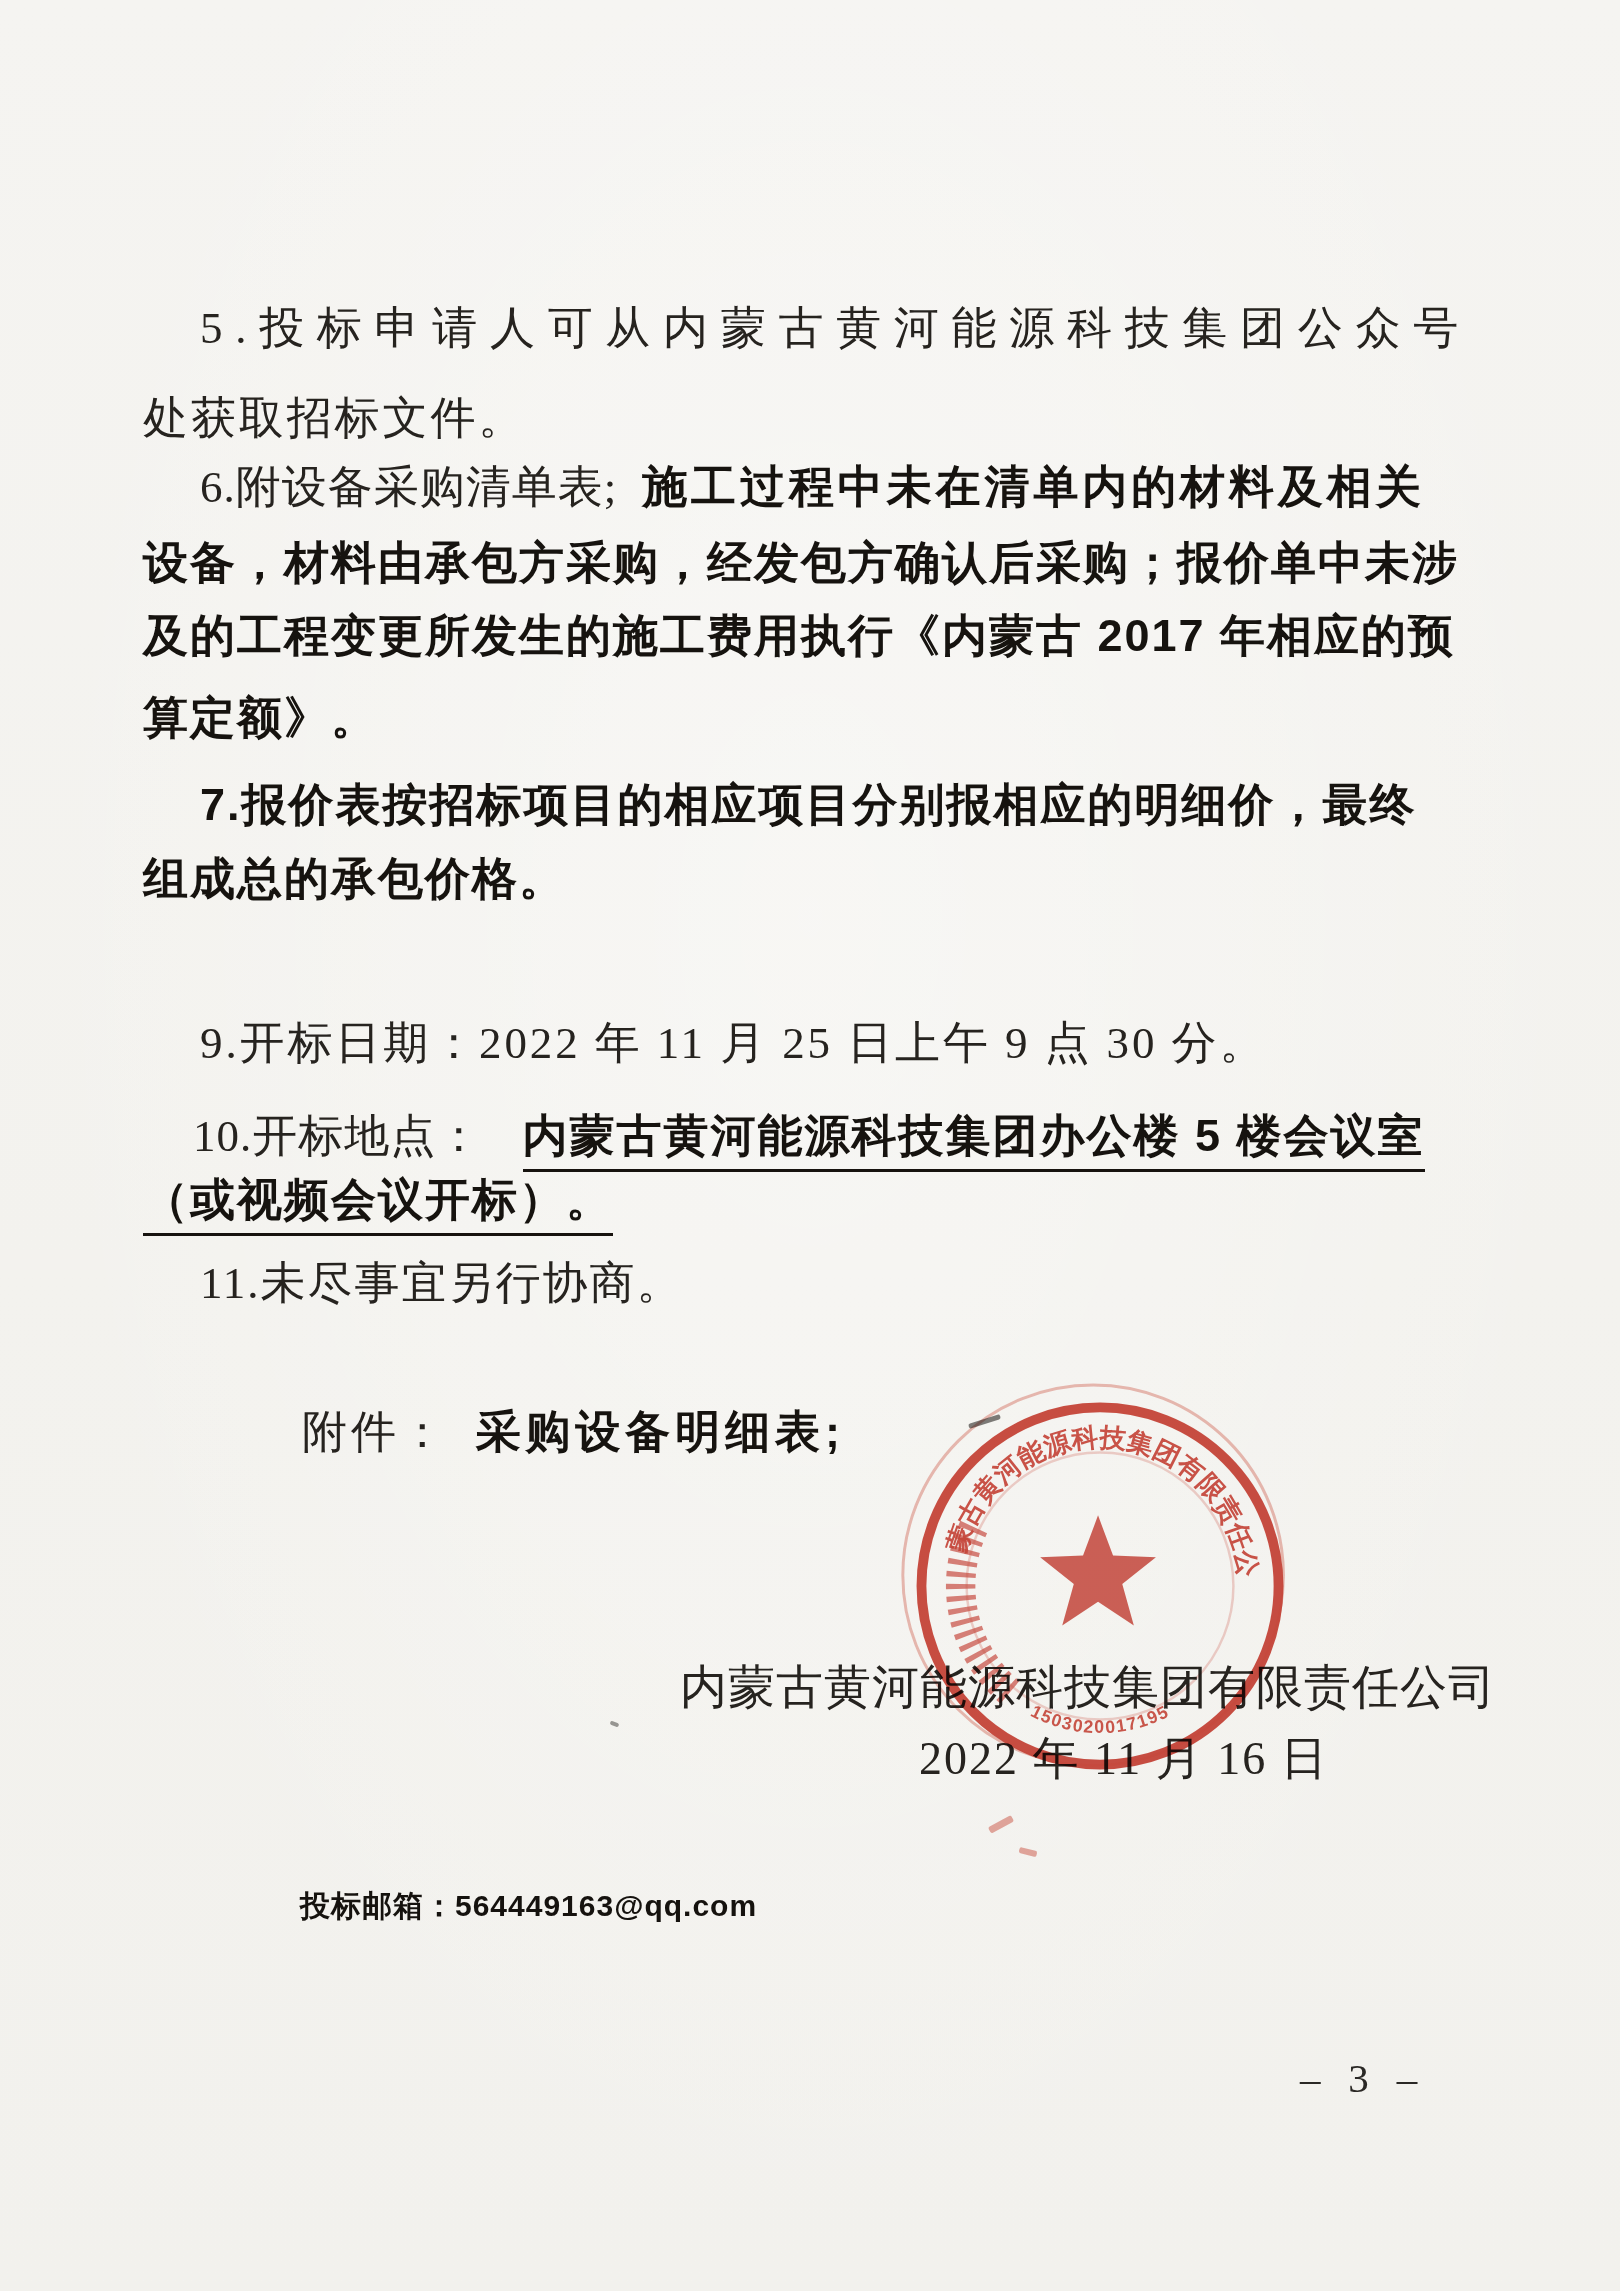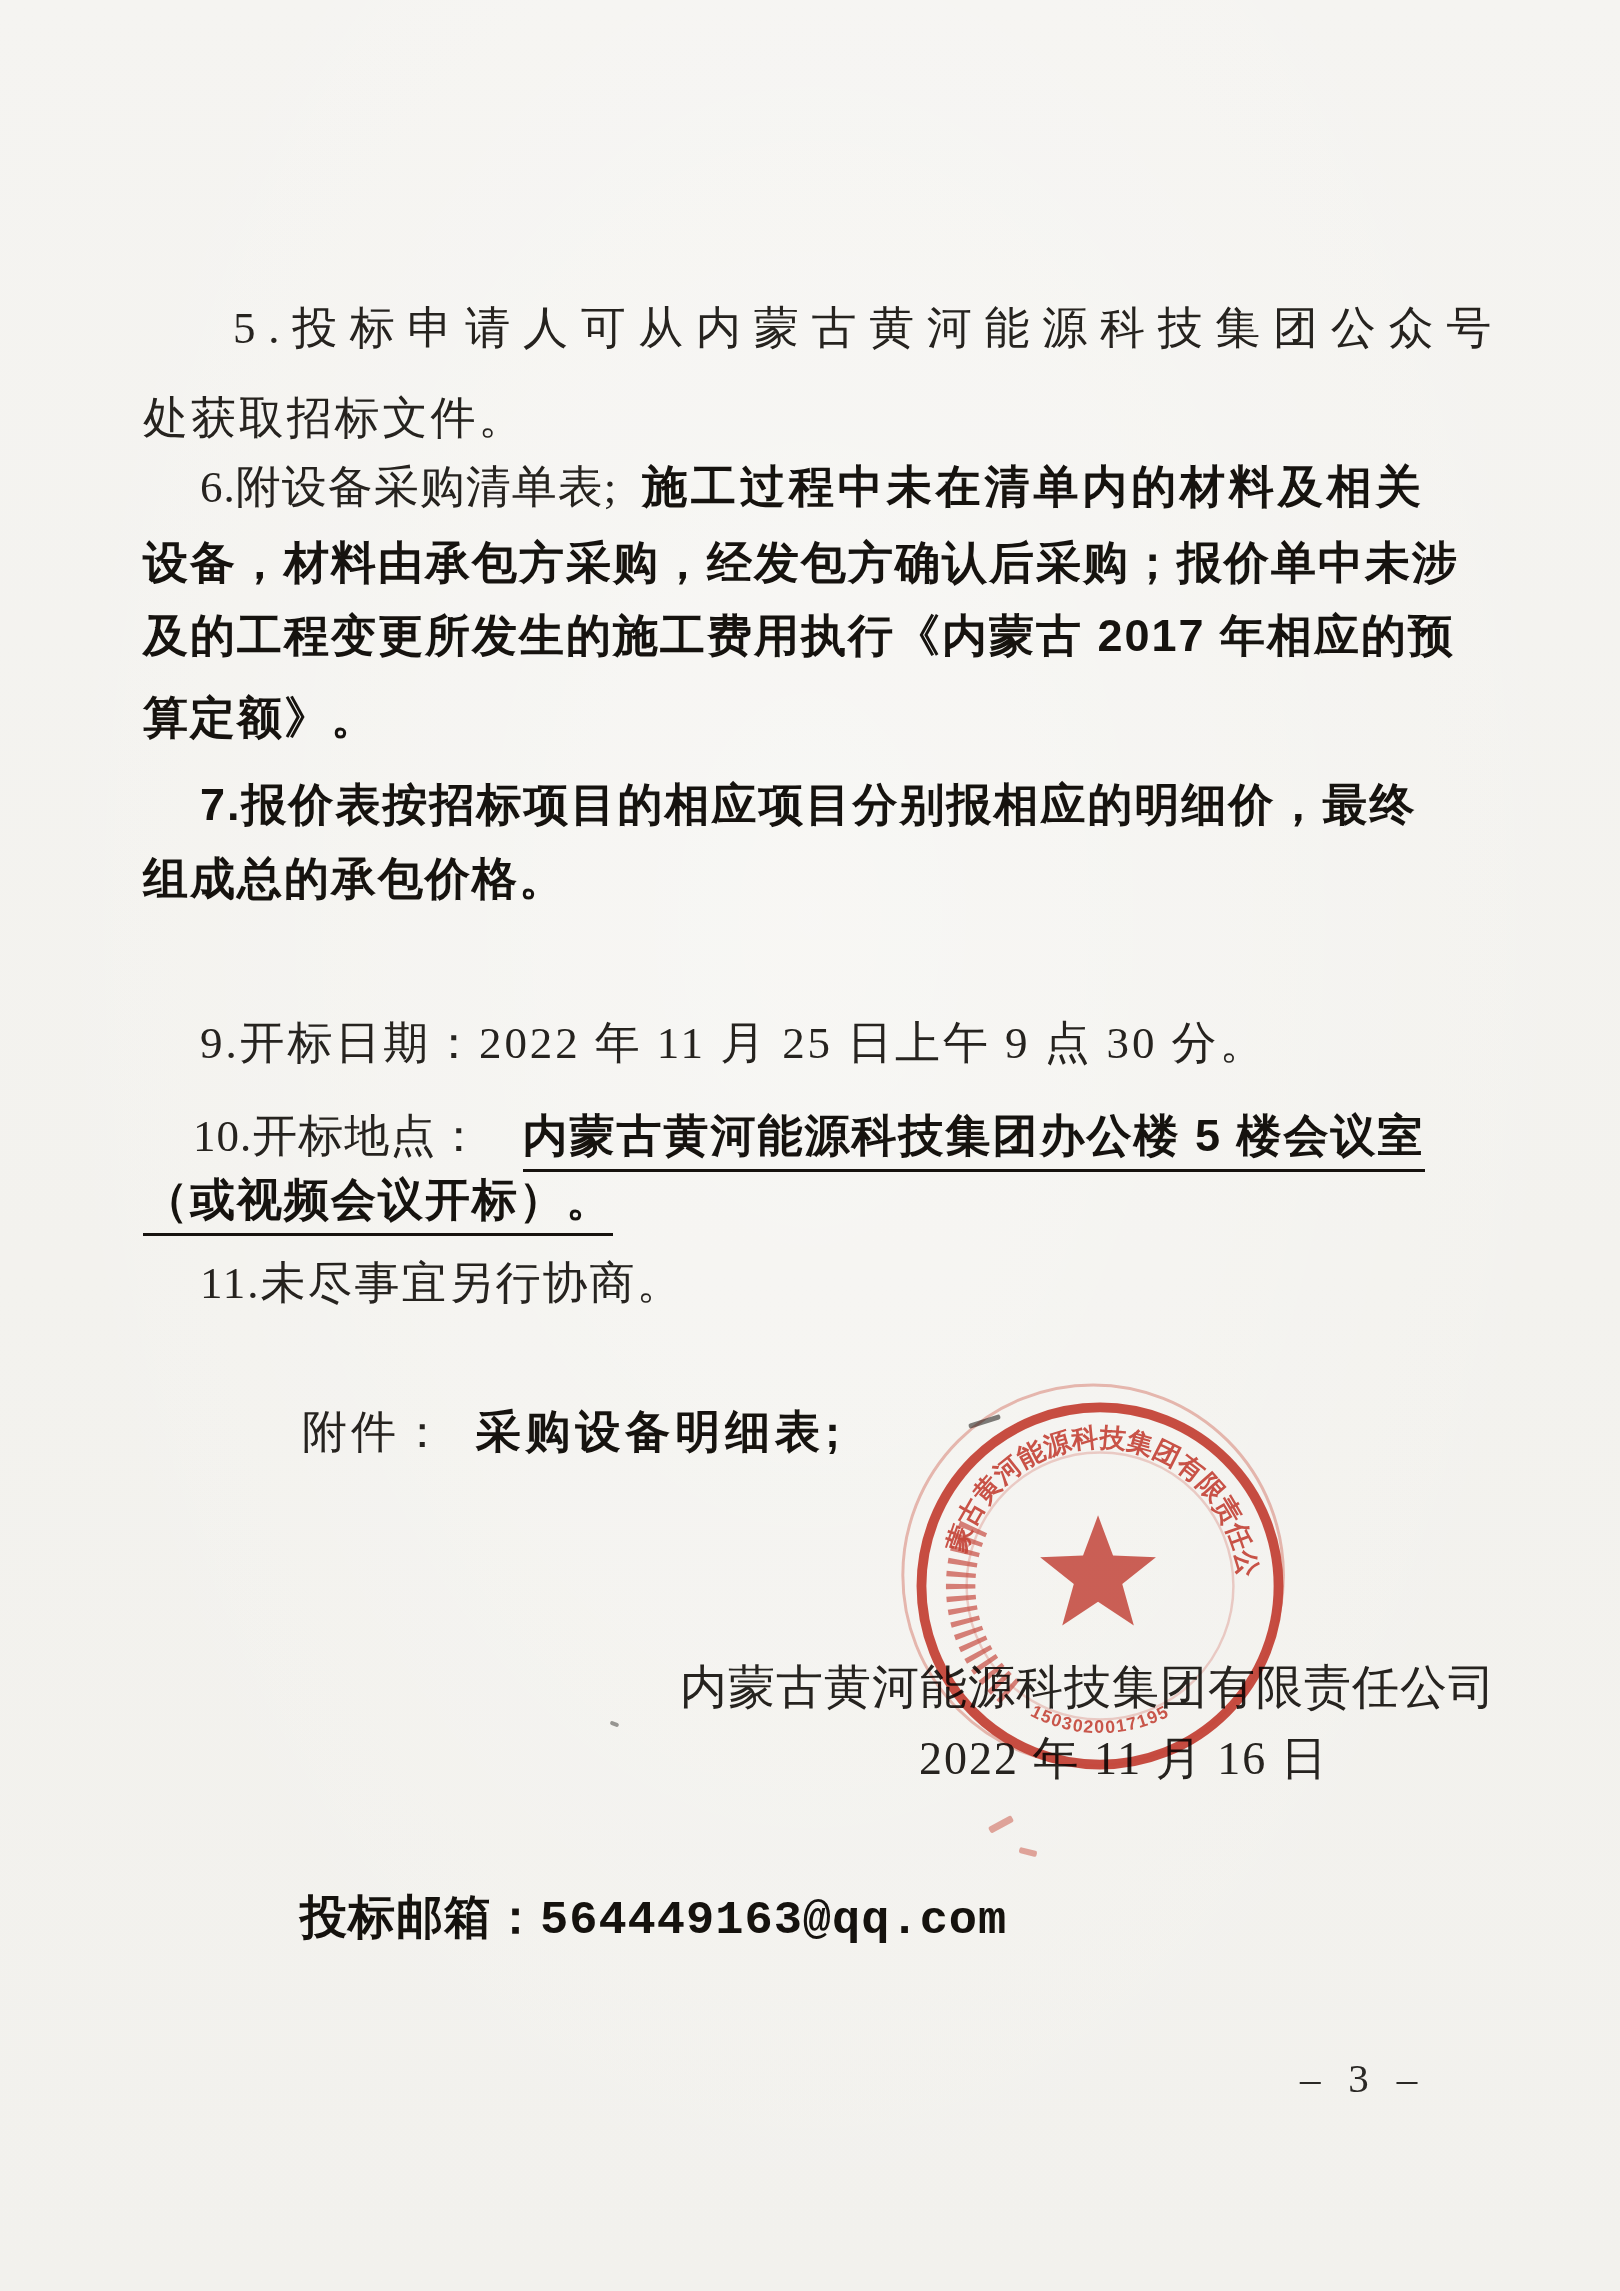--- a/index.html
+++ b/index.html
@@ -18,29 +18,29 @@
   .serif{font-family:"Liberation Serif","DejaVu Serif",serif;color:#26231f;}
   .boldcn{font-family:"Liberation Sans","DejaVu Sans",sans-serif;font-weight:700;color:#16130f;}
   .ul{border-bottom:3.9px solid #17130f;padding-bottom:4.9px;}
   .seg{display:inline-block;}
   .sign{position:absolute;white-space:nowrap;z-index:2;}
   .seal-wrap{position:absolute;left:894px;top:1380px;width:412px;height:412px;z-index:5;
     mix-blend-mode:multiply;opacity:.93;}
   .red-mark{position:absolute;background:#cf4433;opacity:.45;border-radius:2px;z-index:4;mix-blend-mode:multiply;}
   .dark-tick{position:absolute;background:#3a3734;opacity:.65;border-radius:2px;z-index:4;}
   .pagenum{position:absolute;font-size:41px;letter-spacing:8.8px;color:#2a2825;z-index:2;}
-  .email{position:absolute;font-family:Liberation Mono, monospace;
-    font-weight:700;font-size:47px;letter-spacing:1px;color:#15120e;z-index:2;}
+  .email{position:absolute;font-family:Liberation Sans, sans-serif;
+    font-weight:700;font-size:30px;letter-spacing:1px;color:#15120e;z-index:2;}
 </style>
 </head>
 <body>
 
 <div class="page">
 
-  <div class="ln serif" style="top:300px;left:200px;letter-spacing:12.7px;margin-left:33px;">5.投标申请人可从内蒙古黄河能源科技集团公众号</div>
+  <div class="ln serif" style="top:300px;left:200px;letter-spacing:12.7px;">5.投标申请人可从内蒙古黄河能源科技集团公众号</div>
   <div class="ln serif" style="top:390px;left:143px;letter-spacing:2.9px;">处获取招标文件。</div>
 
   <div class="ln" style="top:459px;left:200px;">
     <span class="seg serif" style="letter-spacing:1px;">6.附设备采购清单表;</span>
     <span class="seg boldcn" style="margin-left:13.7px;letter-spacing:3.9px;text-align:right;">施工过程中未在清单内的材料及相关</span>
   </div>
   <div class="ln boldcn" style="top:535px;left:143px;letter-spacing:2px;text-align:center;">设备，材料由承包方采购，经发包方确认后采购；报价单中未涉</div>
   <div class="ln boldcn" style="top:608px;left:143px;letter-spacing:2px;">及的工程变更所发生的施工费用执行《内蒙古 2017 年相应的预</div>
   <div class="ln boldcn" style="top:690px;left:143px;letter-spacing:2px;">算定额》。</div>
 

